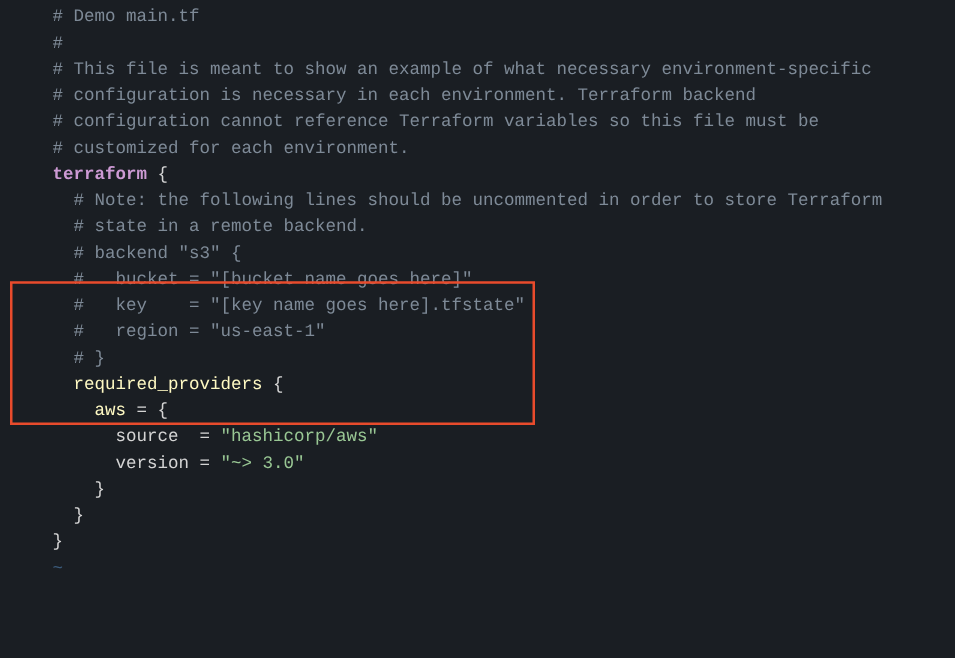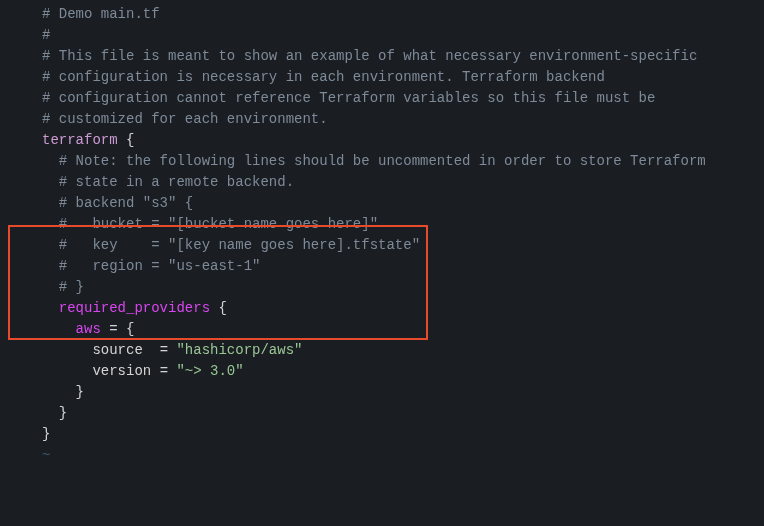--- a/index.html
+++ b/index.html
@@ -13,22 +13,22 @@
       padding: 4px 6px;
       overflow: hidden;
       position: relative;
     }
     .code-container {
       white-space: pre;
       color: #d4d4d4;
       margin-left: 36px;
     }
     .comment { color: #7e8a97; }
-    .keyword { color: #cd9ad4; }
-    .identifier { color: #d946ef; }
+    .keyword { color: #cd9ad4; font-weight: bold; }
+    .identifier { color: #fef9c3; }
     .punct { color: #d4d4d4; }
     .attr { color: #d4d4d4; }
     .string { color: #99c794; }
     .tilde { color: #3b5a7a; }
 
     .highlight-box {
       position: absolute;
       border: 2px solid #e84b2c;
       pointer-events: none;
     }

